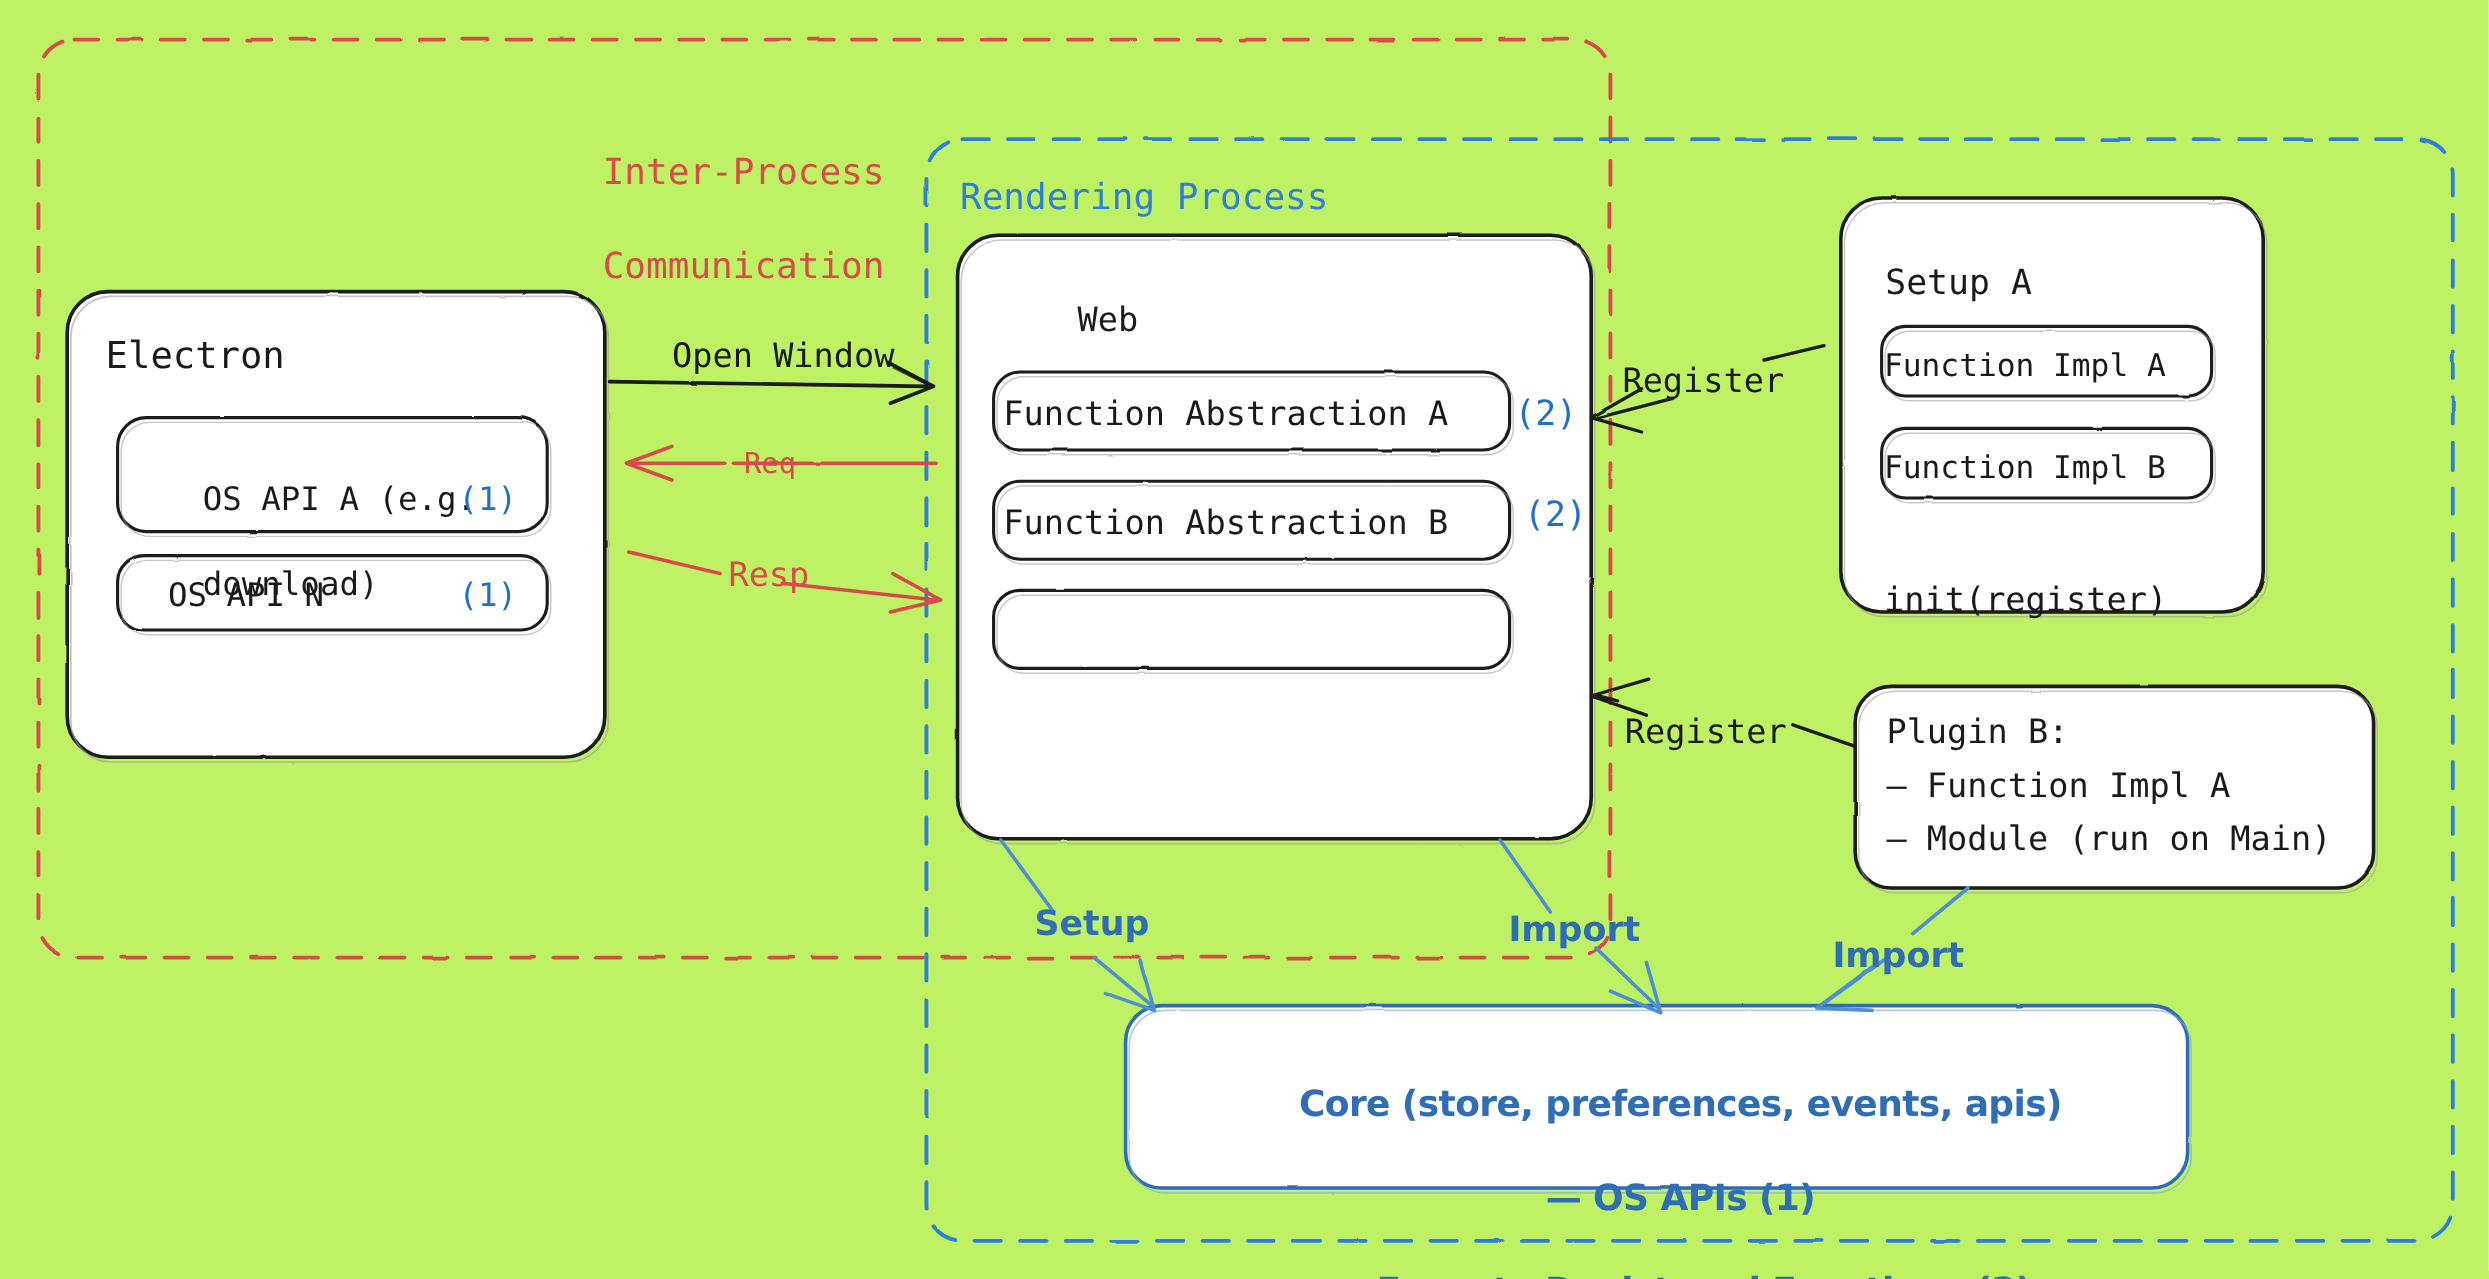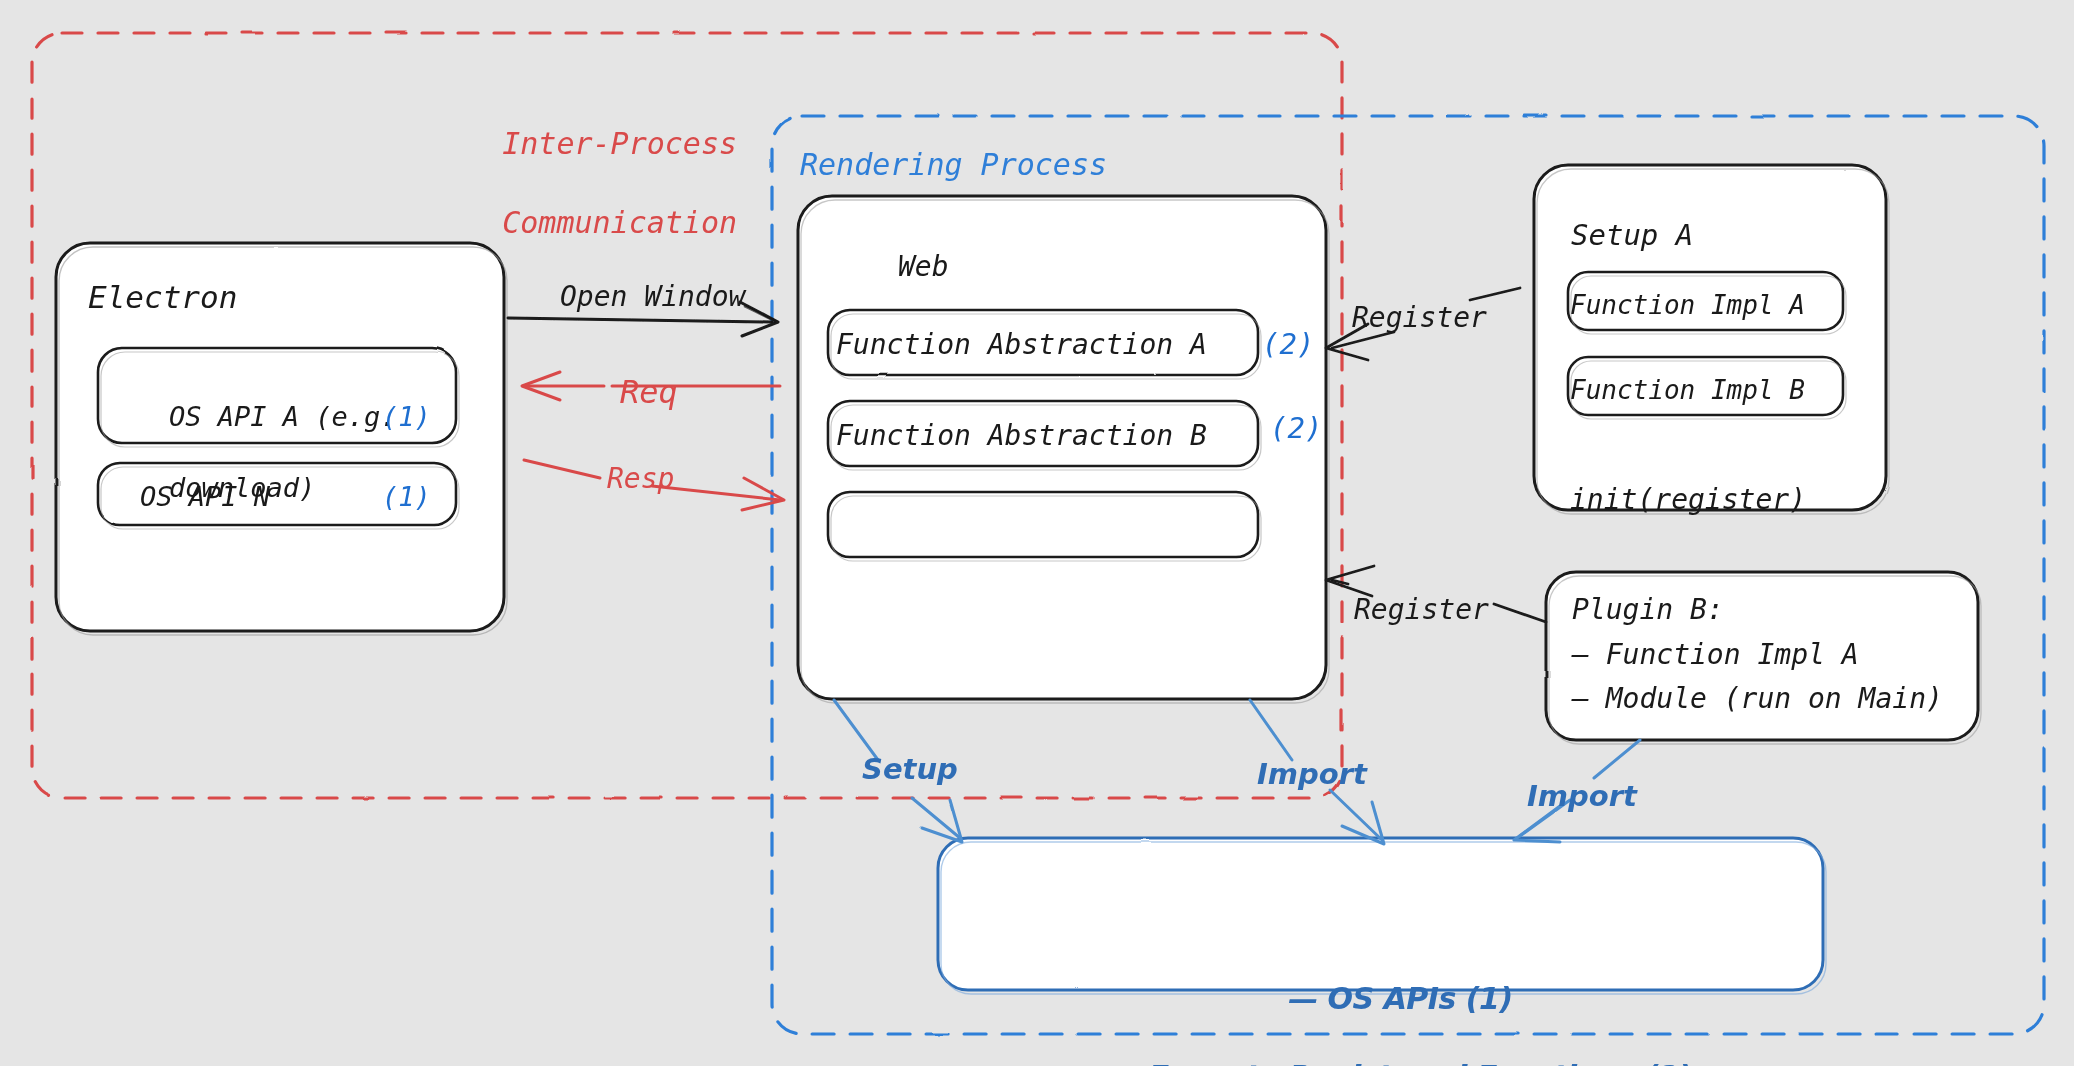--- a/index.html
+++ b/index.html
@@ -1,22 +1,21 @@
 <!DOCTYPE html>
 <html><head>
 <meta charset="utf-8">
 <style>
   html,body{margin:0;padding:0;background:#ffffff;}
   #stage{
     position:relative;
     width:2074px;height:1066px;
-    background:#e5e5e5;
+    background:#bef264;
     font-family:"DejaVu Sans Mono", monospace;
     overflow:hidden;
-    font-style:italic;
   }
   #stage svg.layer{
     position:absolute;left:0;top:0;width:2074px;height:1066px;
     pointer-events:none;
   }
   .lbl{
     position:absolute;
     white-space:pre;
     color:#1a1a1a;
     font-family:"DejaVu Sans Mono", monospace;
@@ -173,21 +172,21 @@
   <div class="lbl ctr" style="left:104px;top:363px;width:300px;font-size:27px;">
     <span>OS API A (e.g.</span><br>
     <span>download)</span>
   </div>
   <div class="lbl blue" style="left:382px;top:399px;font-size:27px;">(1)</div>
 
   <div class="lbl ctr" style="left:140px;top:479px;width:220px;font-size:27px;">OS API N</div>
   <div class="lbl blue" style="left:382px;top:479px;font-size:27px;">(1)</div>
 
   <div class="lbl" style="left:560px;top:279px;font-size:28px;">Open Window</div>
-  <div class="lbl red" style="left:620px;top:371px;font-size:32px;">Req</div>
+  <div class="lbl red" style="left:620px;top:371px;font-size:24px;">Req</div>
   <div class="lbl red" style="left:607px;top:461px;font-size:28px;">Resp</div>
 
   <div class="lbl ctr" style="left:898px;top:249px;width:120px;font-size:28px;">Web</div>
 
   <div class="lbl ctr" style="left:836px;top:327px;width:414px;font-size:28px;">Function Abstraction A</div>
   <div class="lbl blue" style="left:1262px;top:325px;font-size:29px;">(2)</div>
 
   <div class="lbl ctr" style="left:836px;top:418px;width:414px;font-size:28px;">Function Abstraction B</div>
   <div class="lbl blue" style="left:1270px;top:409px;font-size:29px;">(2)</div>
 
@@ -203,18 +202,18 @@
   <div class="lbl" style="left:1572px;top:681px;font-size:28px;">— Module (run on Main)</div>
 
   <div class="lbl" style="left:1352px;top:300px;font-size:28px;">Register</div>
   <div class="lbl" style="left:1354px;top:592px;font-size:28px;">Register</div>
 
   <div class="lbl" style="left:862px;top:750px;font-size:29px;color:#2f6db5;font-family:'DejaVu Sans',sans-serif;font-weight:700;">Setup</div>
   <div class="lbl" style="left:1257px;top:755px;font-size:29px;color:#2f6db5;font-family:'DejaVu Sans',sans-serif;font-weight:700;">Import</div>
   <div class="lbl" style="left:1527px;top:777px;font-size:29px;color:#2f6db5;font-family:'DejaVu Sans',sans-serif;font-weight:700;">Import</div>
 
   <div class="lbl coreText" style="left:938px;top:862px;width:885px;font-size:30px;">
-    <br>
+    <span>Core (store, preferences, events, apis)</span><br>
     <span>— OS APIs (1)</span><br>
     <span>— Execute Registered Functions (2)</span>
   </div>
 
 </div>
 
 </body></html>

